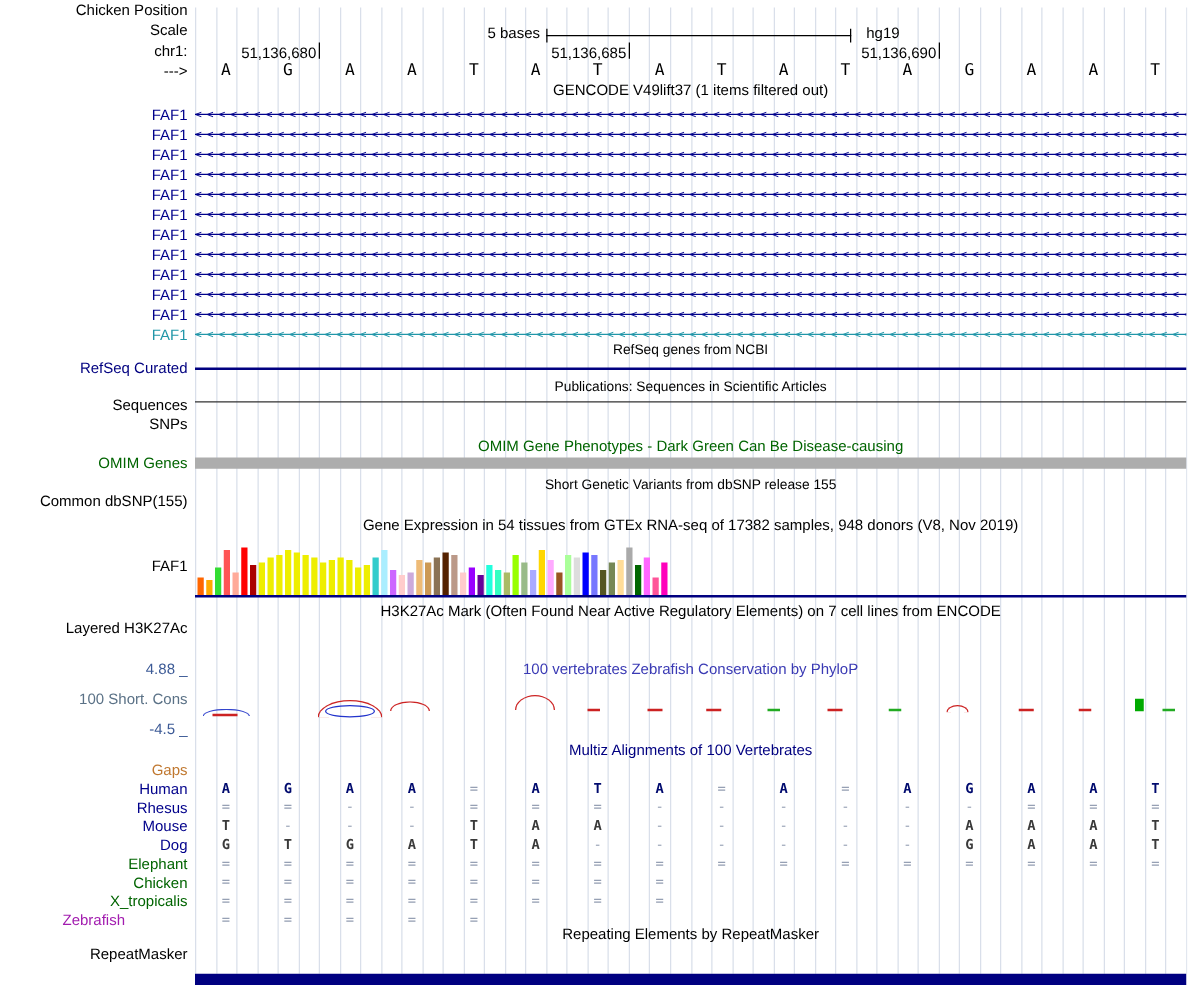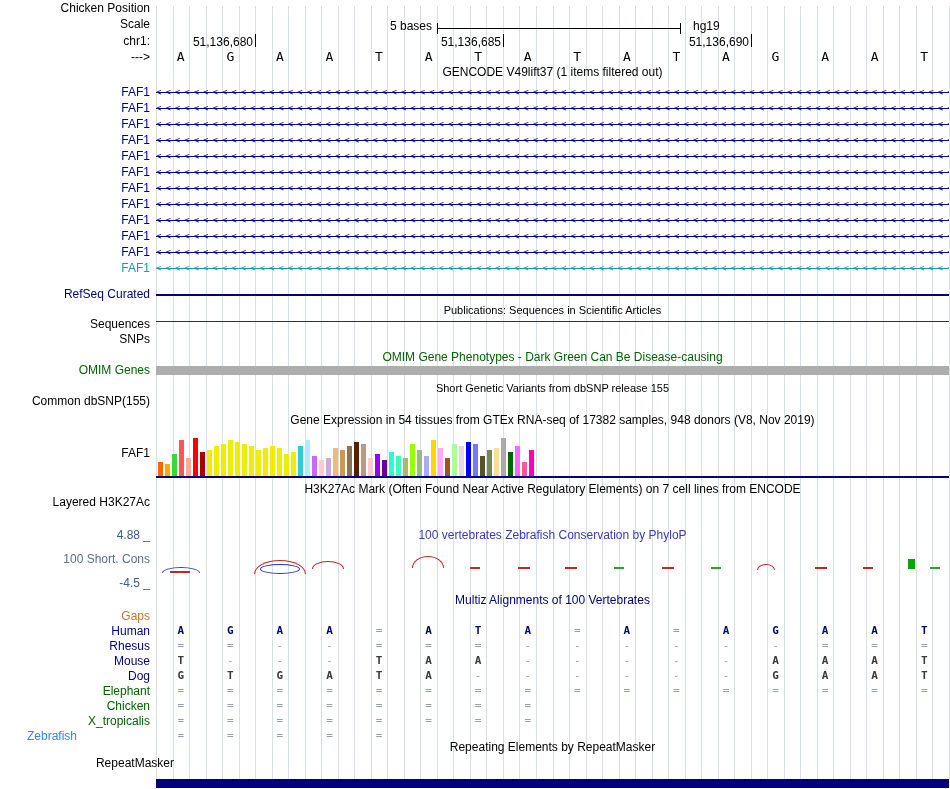--- a/index.html
+++ b/index.html
@@ -78,29 +78,30 @@
   <div class="slabel" style="top:288px;color:#000080;">RefSeq Curated</div>
   <div class="slabel" style="top:318px;">Sequences</div>
   <div class="slabel" style="top:333px;">SNPs</div>
   <div class="slabel" style="top:364px;color:#006400;">OMIM Genes</div>
   <div class="slabel" style="top:395px;">Common dbSNP(155)</div>
   <div class="slabel" style="top:447px;">FAF1</div>
   <div class="slabel" style="top:496px;">Layered H3K27Ac</div>
   <div class="slabel" style="top:529px;color:#3C5A96;">4.88 _</div>
   <div class="slabel" style="top:553px;color:#5A7186;">100 Short. Cons</div>
   <div class="slabel" style="top:577px;color:#3C5A96;">-4.5 _</div>
-  <div class="slabel" style="top:757px;padding-left:24px;">RepeatMasker</div>
+  <div class="slabel" style="top:757px;">RepeatMasker</div>
 
   <div class="g" style="left:156px;top:19px;width:276px;text-align:right;font-size:12px;">5 bases</div>
   <div class="g" style="left:437px;top:28px;width:244px;height:1px;background:#000;"></div>
   <div class="g" style="left:437px;top:23px;width:1px;height:11px;background:#000;"></div>
   <div class="g" style="left:680px;top:23px;width:1px;height:11px;background:#000;"></div>
   <div class="g" style="left:693px;top:19px;font-size:12px;">hg19</div>
 
   <div class="title" style="top:66px;">GENCODE V49lift37 (1 items filtered out)</div>
+  <div class="title sm" style="top:274px;">RefSeq genes from NCBI</div>
   <div class="title" style="top:351px;color:#006400;">OMIM Gene Phenotypes - Dark Green Can Be Disease-causing</div>
   <div class="title sm" style="top:304px;">Publications: Sequences in Scientific Articles</div>
   <div class="title sm" style="top:382px;">Short Genetic Variants from dbSNP release 155</div>
   <div class="title" style="top:414px;">Gene Expression in 54 tissues from GTEx RNA-seq of 17382 samples, 948 donors (V8, Nov 2019)</div>
   <div class="title" style="top:483px;">H3K27Ac Mark (Often Found Near Active Regulatory Elements) on 7 cell lines from ENCODE</div>
   <div class="title" style="top:529px;color:#3A3AB4;">100 vertebrates Zebrafish Conservation by PhyloP</div>
   <div class="title" style="top:594px;color:#000080;">Multiz Alignments of 100 Vertebrates</div>
   <div class="title" style="top:741px;">Repeating Elements by RepeatMasker</div>
 
   <div class="g" style="left:156px;top:294px;width:793px;height:2px;background:#000080;"></div>
@@ -334,21 +335,21 @@
       <div class="g mono" style="left: 502.938px; top: 699px; width: 49.5625px; text-align: center; font-size: 11px; font-weight: 400; color: rgb(150, 160, 180);">=</div>
       <div class="g" style="left: 0px; top: 714px; width: 150px; text-align: right; font-size: 12px; color: rgb(0, 100, 0);">X_tropicalis</div>
       <div class="g mono" style="left: 156px; top: 714px; width: 49.5625px; text-align: center; font-size: 11px; font-weight: 400; color: rgb(150, 160, 180);">=</div>
       <div class="g mono" style="left: 205.562px; top: 714px; width: 49.5625px; text-align: center; font-size: 11px; font-weight: 400; color: rgb(150, 160, 180);">=</div>
       <div class="g mono" style="left: 255.125px; top: 714px; width: 49.5625px; text-align: center; font-size: 11px; font-weight: 400; color: rgb(150, 160, 180);">=</div>
       <div class="g mono" style="left: 304.688px; top: 714px; width: 49.5625px; text-align: center; font-size: 11px; font-weight: 400; color: rgb(150, 160, 180);">=</div>
       <div class="g mono" style="left: 354.25px; top: 714px; width: 49.5625px; text-align: center; font-size: 11px; font-weight: 400; color: rgb(150, 160, 180);">=</div>
       <div class="g mono" style="left: 403.812px; top: 714px; width: 49.5625px; text-align: center; font-size: 11px; font-weight: 400; color: rgb(150, 160, 180);">=</div>
       <div class="g mono" style="left: 453.375px; top: 714px; width: 49.5625px; text-align: center; font-size: 11px; font-weight: 400; color: rgb(150, 160, 180);">=</div>
       <div class="g mono" style="left: 502.938px; top: 714px; width: 49.5625px; text-align: center; font-size: 11px; font-weight: 400; color: rgb(150, 160, 180);">=</div>
-      <div class="g" style="left: 0px; top: 729px; width: 150px; text-align: left; font-size: 12px; color: #3b82f6; margin-left: 27px;">Zebrafish</div>
+      <div class="g" style="left: 0px; top: 729px; width: 150px; text-align: center; font-size: 12px; color: #a21caf;">Zebrafish</div>
       <div class="g mono" style="left: 156px; top: 729px; width: 49.5625px; text-align: center; font-size: 11px; font-weight: 400; color: rgb(150, 160, 180);">=</div>
       <div class="g mono" style="left: 205.562px; top: 729px; width: 49.5625px; text-align: center; font-size: 11px; font-weight: 400; color: rgb(150, 160, 180);">=</div>
       <div class="g mono" style="left: 255.125px; top: 729px; width: 49.5625px; text-align: center; font-size: 11px; font-weight: 400; color: rgb(150, 160, 180);">=</div>
       <div class="g mono" style="left: 304.688px; top: 729px; width: 49.5625px; text-align: center; font-size: 11px; font-weight: 400; color: rgb(150, 160, 180);">=</div>
       <div class="g mono" style="left: 354.25px; top: 729px; width: 49.5625px; text-align: center; font-size: 11px; font-weight: 400; color: rgb(150, 160, 180);">=</div>
     </div>
 
 </div>
 
 </body></html>

